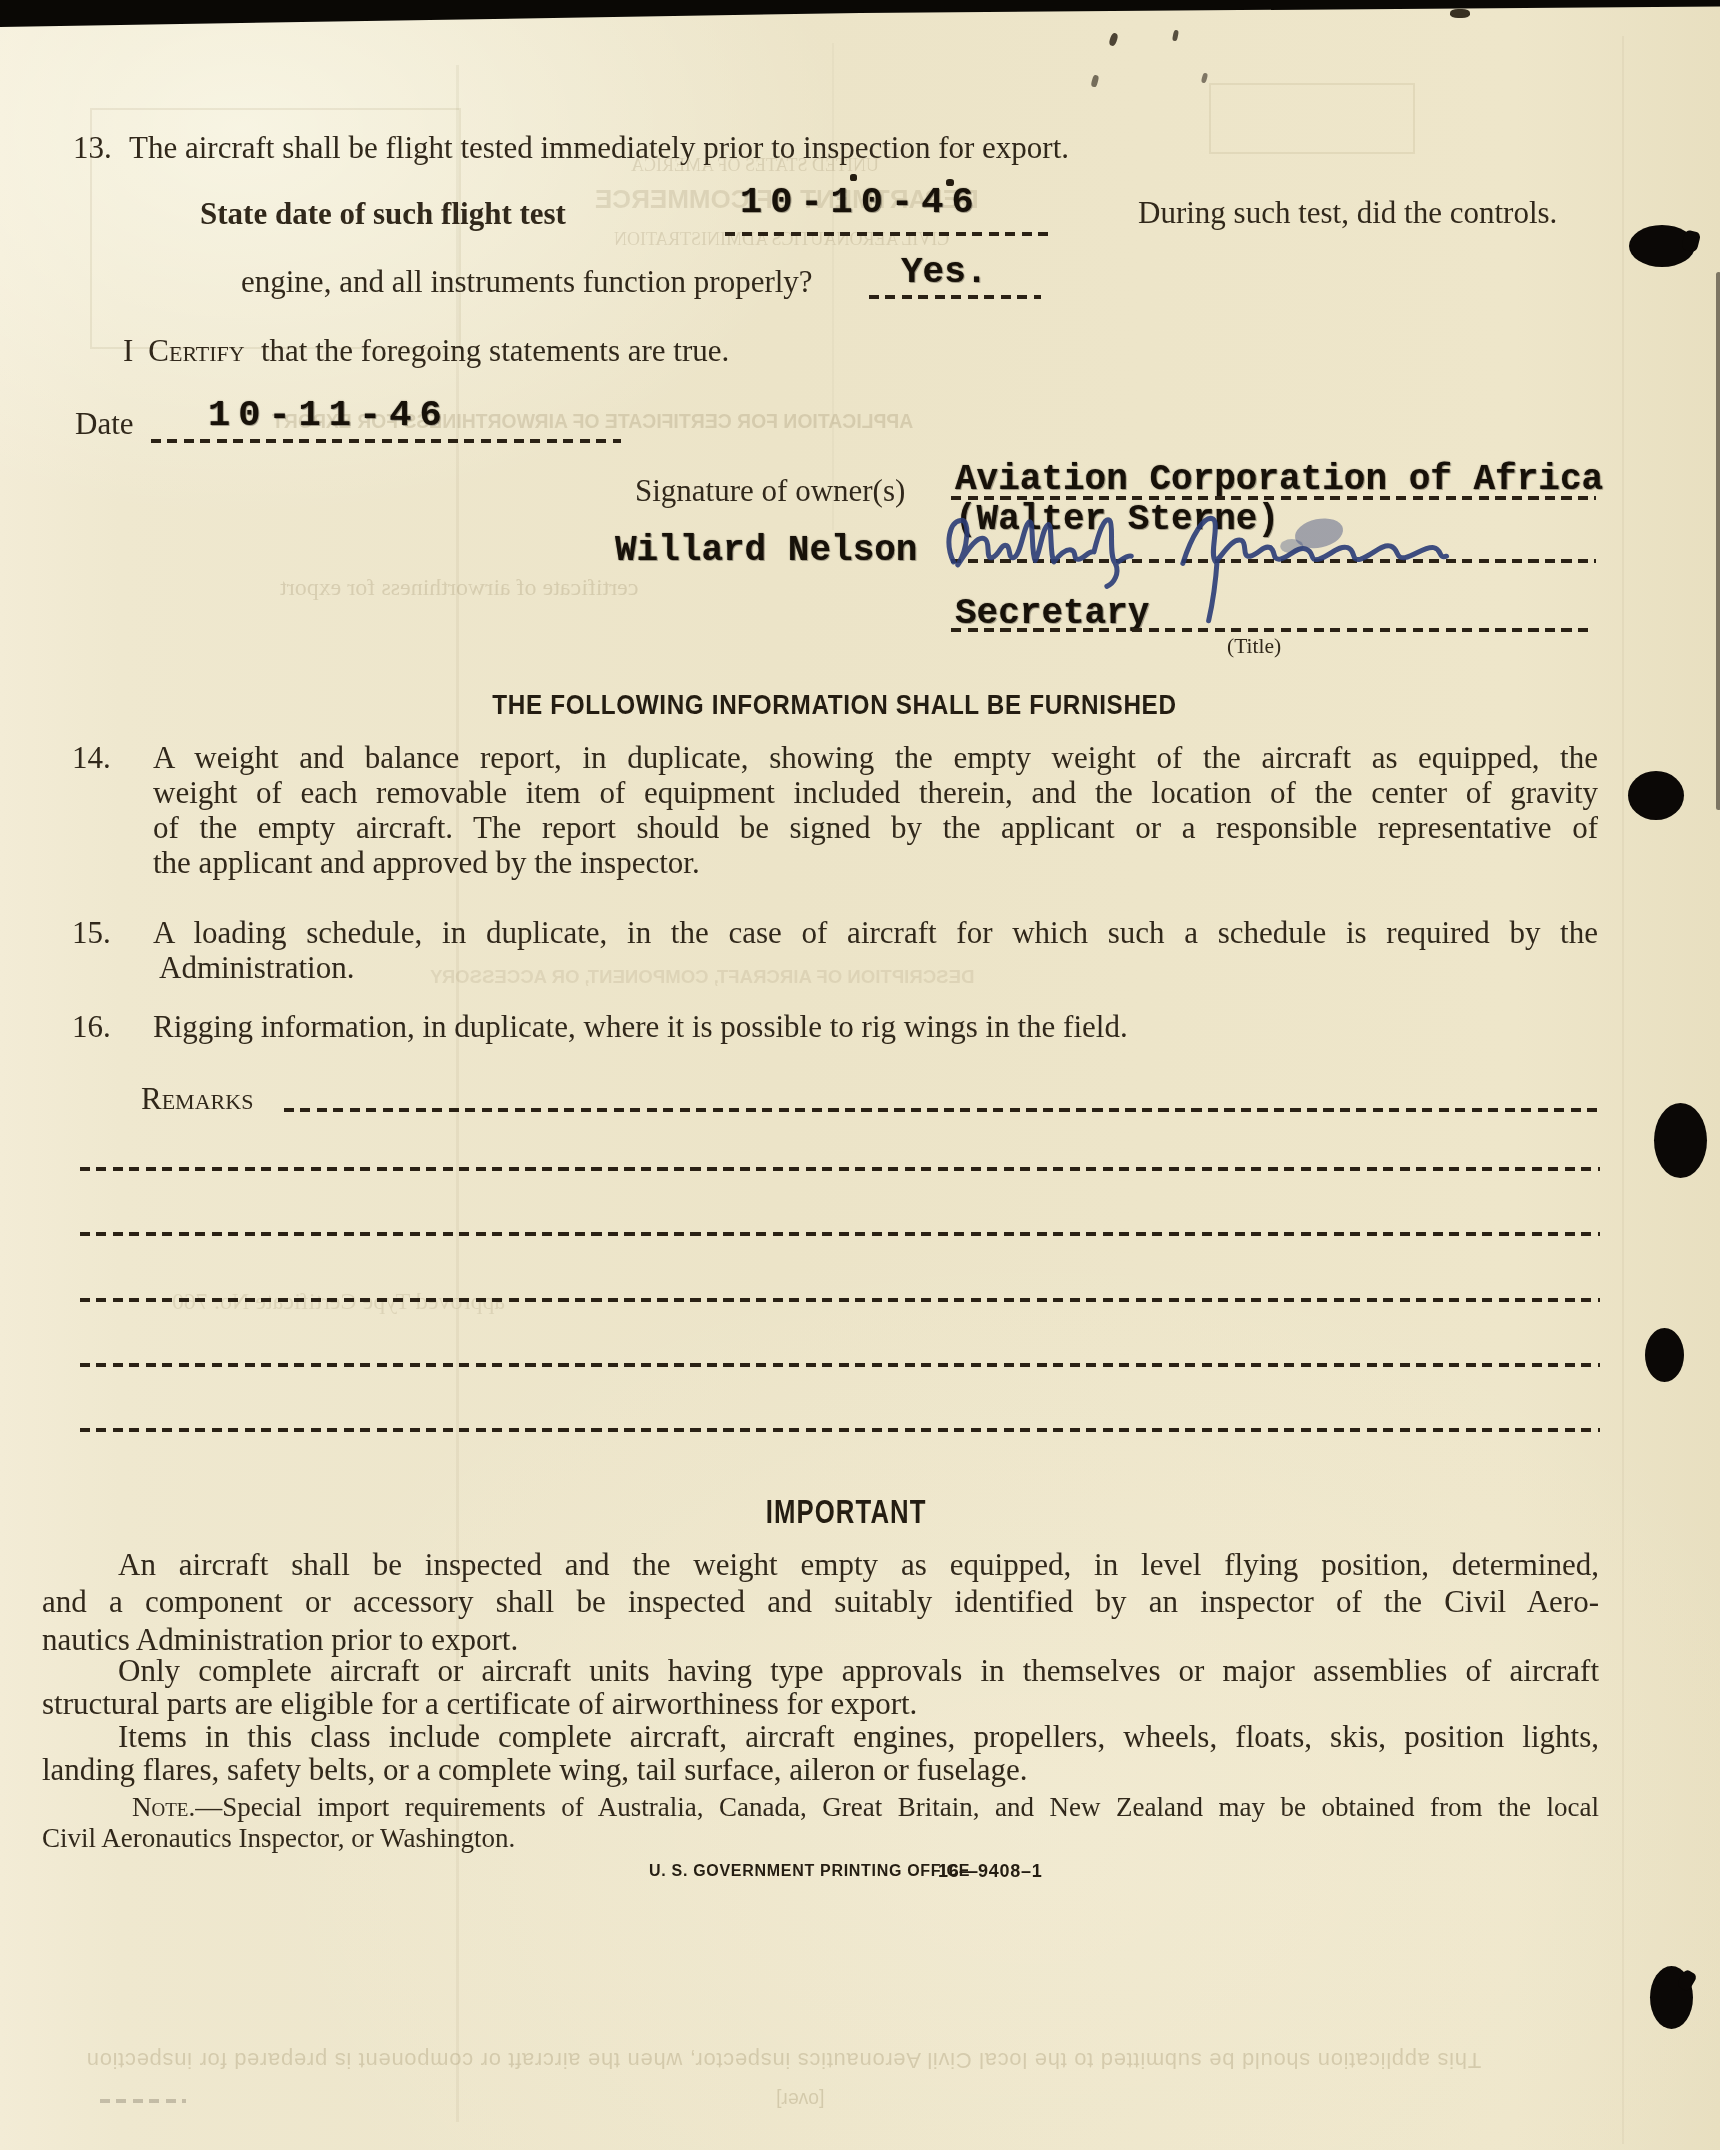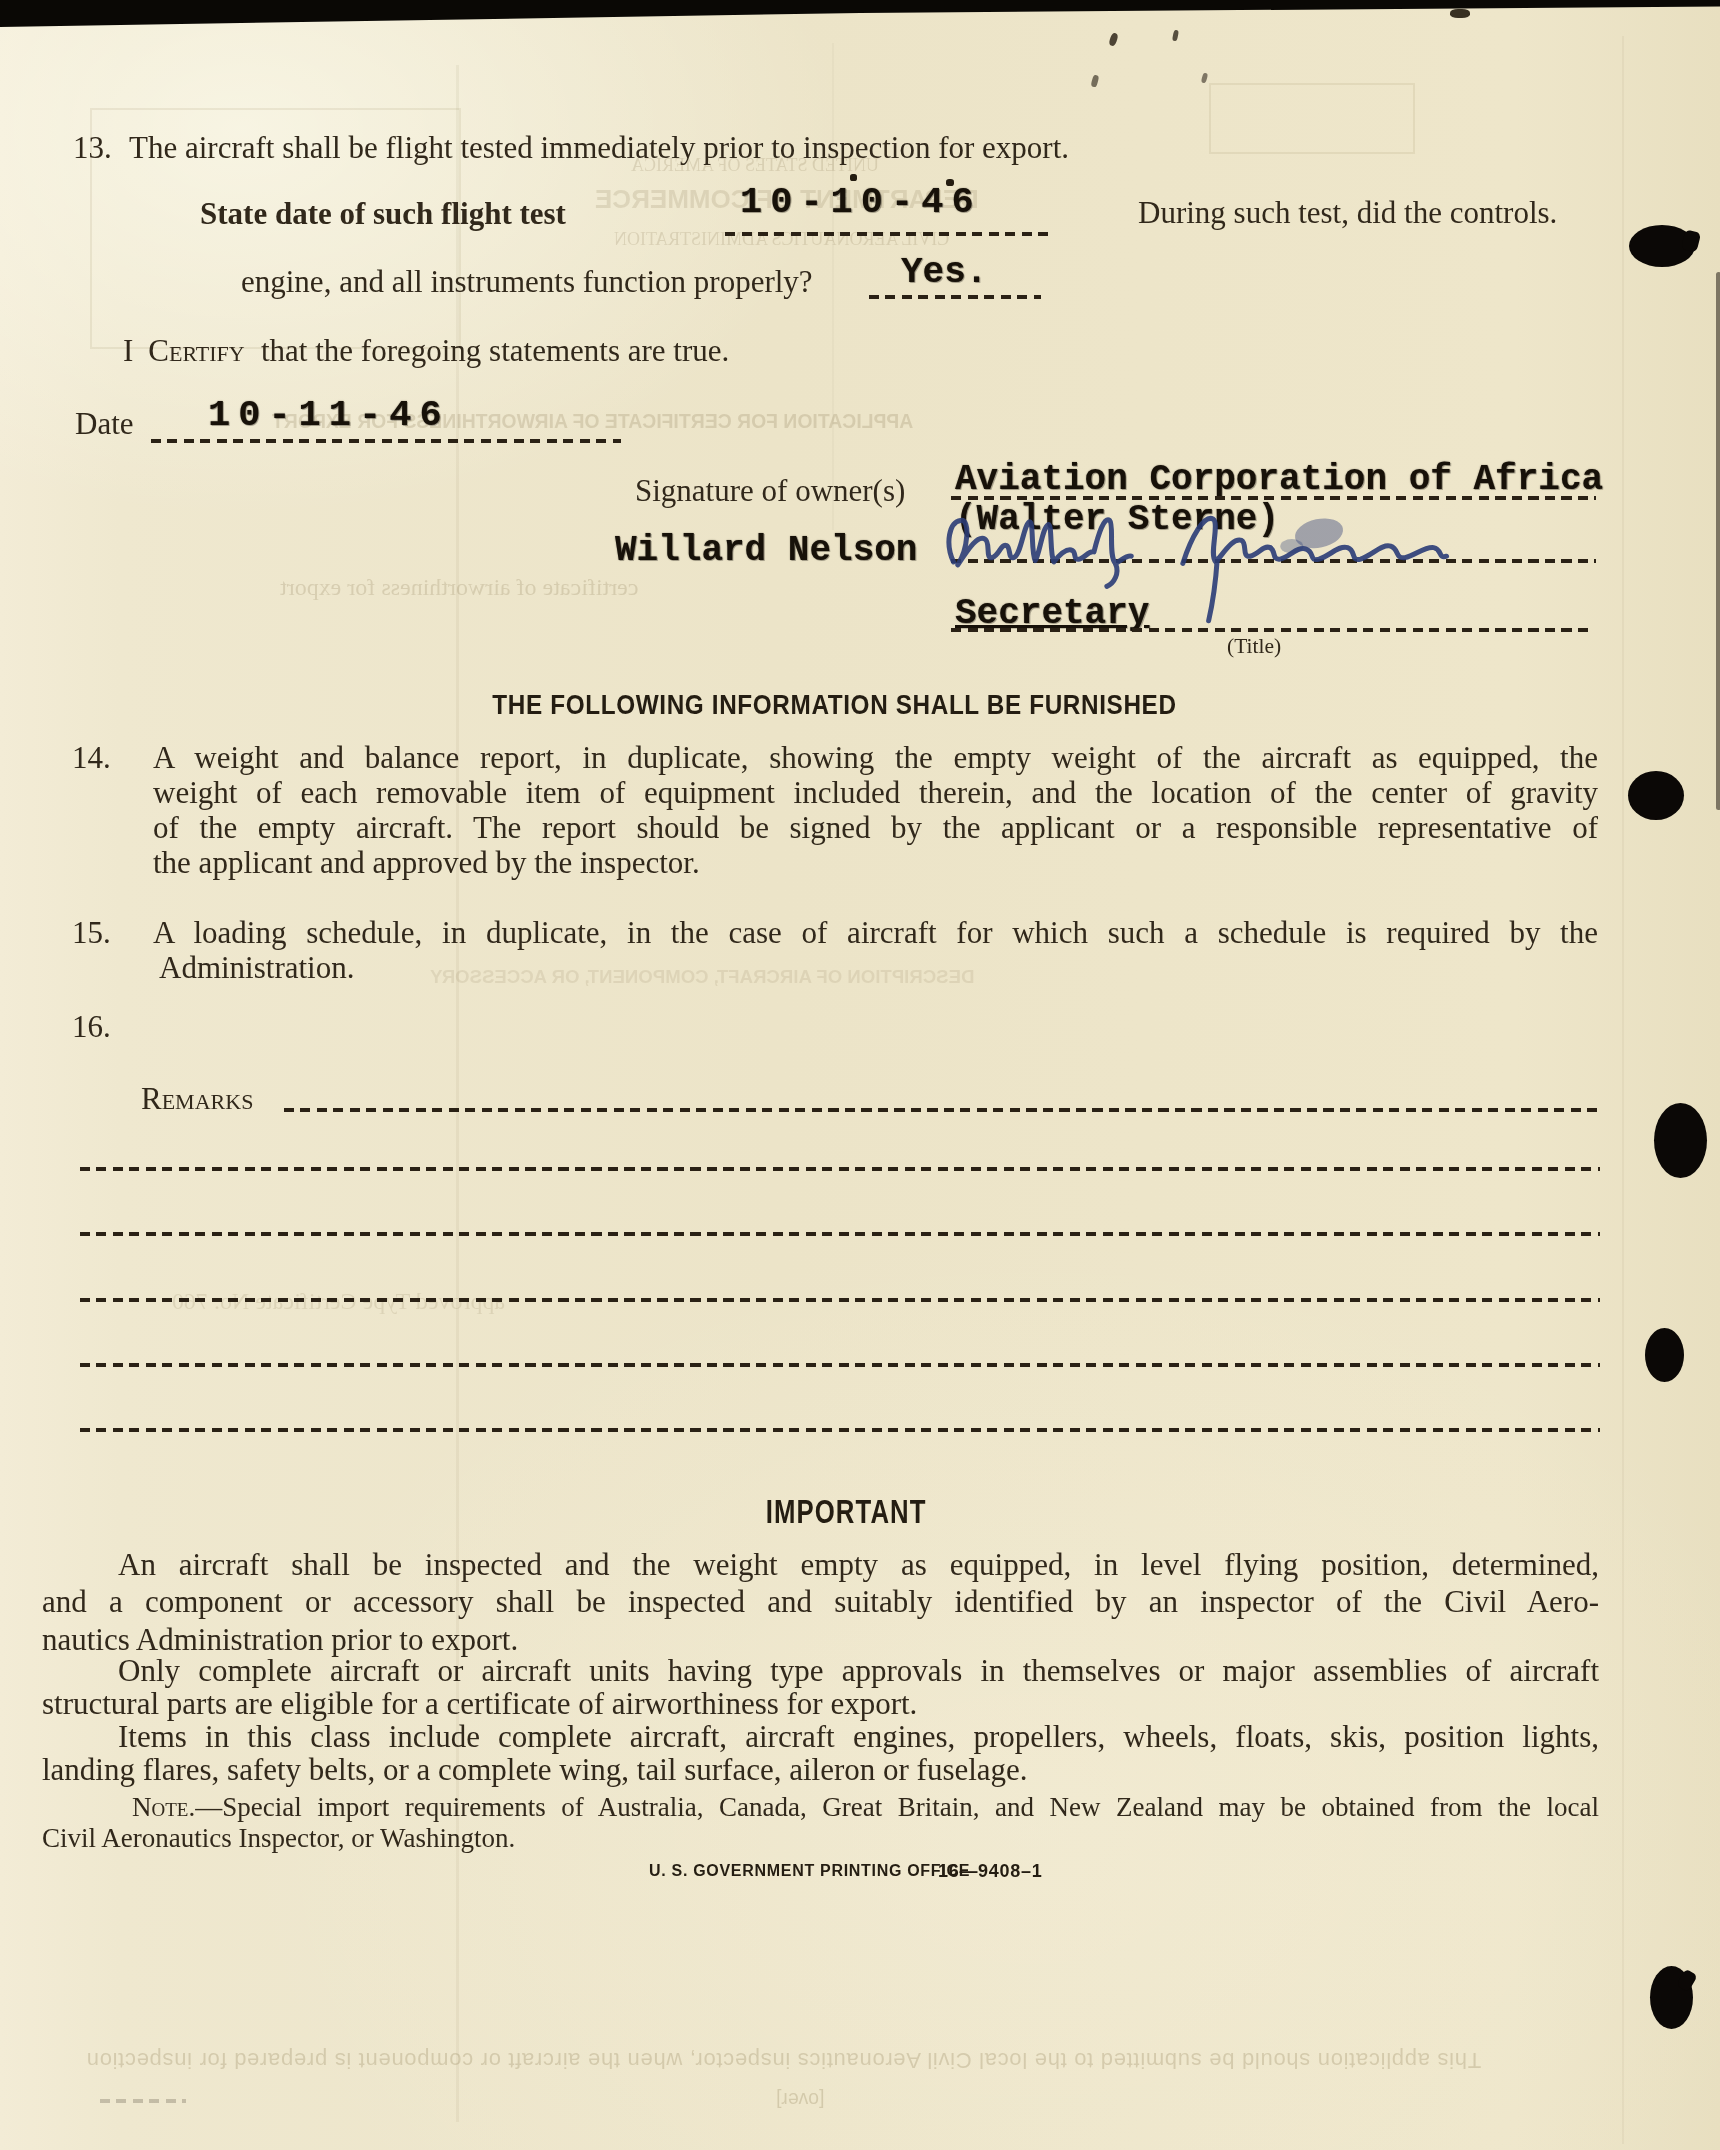--- a/index.html
+++ b/index.html
@@ -89,37 +89,38 @@
       <path d="M30,96 C18,70 24,40 40,38 C54,36 50,78 36,100 C52,76 64,58 74,64 C82,69 74,92 84,90 C94,87 96,70 104,73 C110,76 106,92 114,90 C124,87 128,44 136,40 C142,38 138,82 144,94 C150,86 154,48 162,44 C168,42 164,84 170,96 C178,86 188,76 196,80 C202,84 196,94 206,92 C214,90 218,80 226,82 C232,58 240,32 248,38 C254,44 246,88 256,98 C264,94 272,86 278,88"></path>
       <path d="M256,98 C262,112 254,126 244,130"></path>
       <path d="M350,98 C362,60 380,30 392,36 C402,42 386,86 396,96 C408,82 420,62 432,66 C440,70 432,90 444,88 C456,85 462,72 472,76"></path>
       <path d="M472,76 C480,80 474,94 486,92 C500,88 510,74 522,78 C534,82 526,96 540,92 C556,87 568,72 580,76 C592,80 584,96 598,92 C614,87 628,70 640,74 C652,78 646,92 660,90 C674,87 688,74 700,76 C712,78 706,92 718,88"></path>
       <path d="M398,92 C396,122 392,152 386,178"></path>
     </g>
     <ellipse cx="540" cy="56" rx="34" ry="20" fill="#2c3d77" opacity=".4" transform="rotate(-12 540 56)"></ellipse>
     <ellipse cx="502" cy="74" rx="16" ry="10" fill="#2c3d77" opacity=".32"></ellipse>
   </svg>
 
-  <div class="abs typed" style="left:955px;top:596px;text-decoration:underline;">Secretary</div>
+  <div class="abs typed" style="left:955px;top:596px;">Secretary</div>
   <div class="abs dash" style="left:951px;top:628px;width:637px;"></div>
   <div class="abs serif" style="left:1227px;top:634px;font-size:21.5px;line-height:24.4px;">(Title)</div>
 
   <div class="abs headsans" style="left:401px;top:690px;width:867px;text-align:center;font-size:27px;letter-spacing:0.7px;transform:scaleX(.9);">THE FOLLOWING INFORMATION SHALL BE FURNISHED</div>
 
   <div class="abs serif" style="left:72px;top:740px;">14.</div>
   <div class="abs serif jline" style="left:153px;top:740px;width:1445px;">A weight and balance report, in duplicate, showing the empty weight of the aircraft as equipped, the</div>
   <div class="abs serif jline" style="left:153px;top:775px;width:1445px;">weight of each removable item of equipment included therein, and the location of the center of gravity</div>
   <div class="abs serif jline" style="left:153px;top:810px;width:1445px;">of the empty aircraft.  The report should be signed by the applicant or a responsible representative of</div>
   <div class="abs serif" style="left:153px;top:845px;">the applicant and approved by the inspector.</div>
 
   <div class="abs serif" style="left:72px;top:915px;">15.</div>
   <div class="abs serif jline" style="left:153px;top:915px;width:1445px;">A loading schedule, in duplicate, in the case of aircraft for which such a schedule is required by the</div>
   <div class="abs serif" style="left:159px;top:950px;">Administration.</div>
 
   <div class="abs serif" style="left:72px;top:1009px;">16.</div>
+  <div class="abs serif" style="left:153px;top:1009px;">Rigging information, in duplicate, where it is possible to rig wings in the field.</div>
 
   <div class="abs serif sc" style="left:141px;top:1081px;">Remarks</div>
   <div class="abs dash" style="left:284px;top:1108px;width:1316px;"></div>
   <div class="abs dash" style="left:80px;top:1167px;width:1520px;"></div>
   <div class="abs dash" style="left:80px;top:1232px;width:1520px;"></div>
   <div class="abs dash" style="left:80px;top:1298px;width:1520px;"></div>
   <div class="abs dash" style="left:80px;top:1363px;width:1520px;"></div>
   <div class="abs dash" style="left:80px;top:1428px;width:1520px;"></div>
 
   <div class="abs headsans" style="left:746px;top:1493px;width:179px;text-align:center;font-size:33px;letter-spacing:1.4px;transform:scaleX(.78);">IMPORTANT</div>

